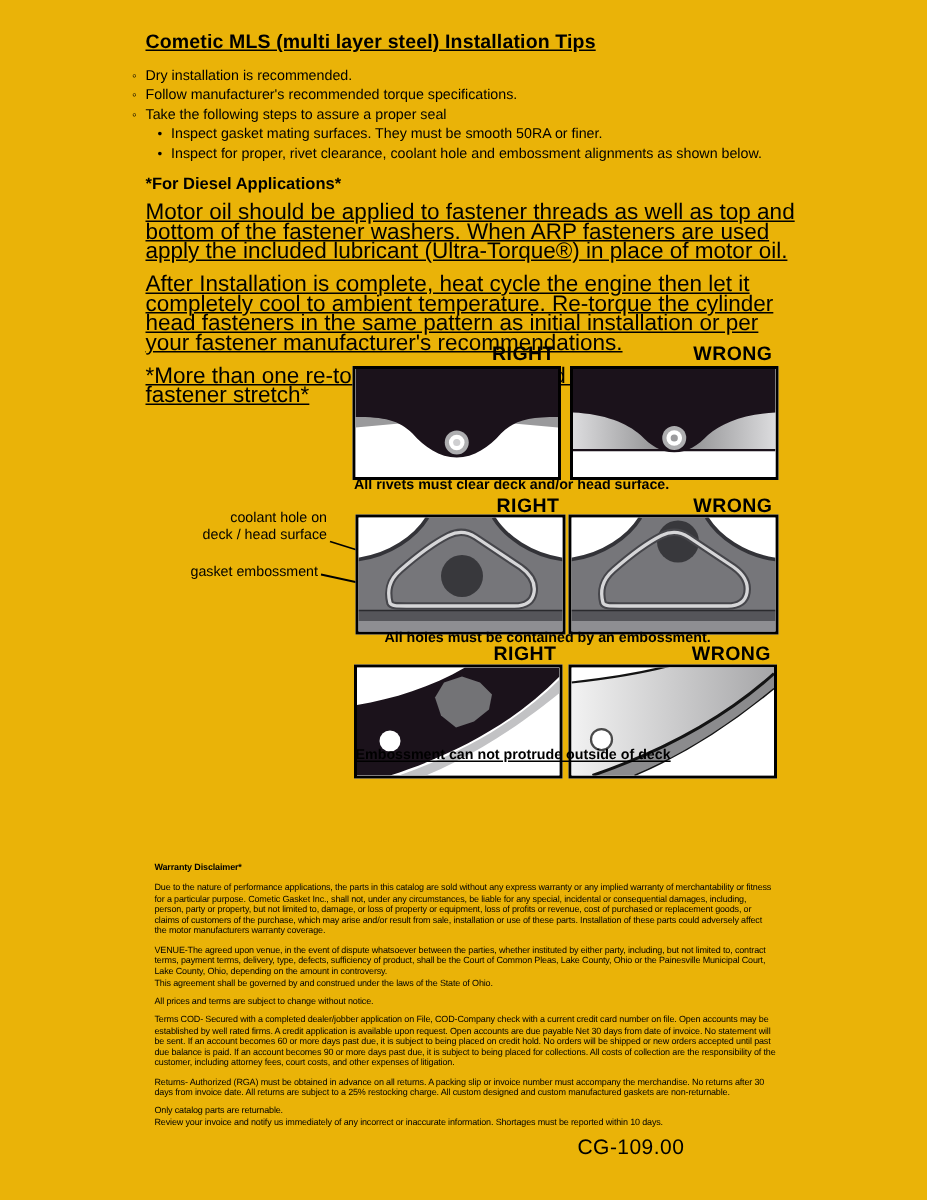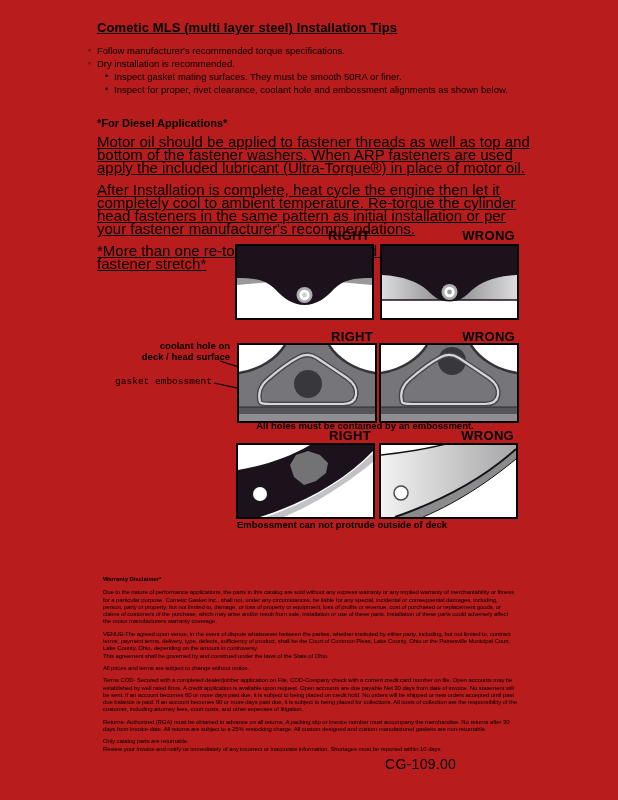--- a/index.html
+++ b/index.html
@@ -1,16 +1,16 @@
 <!DOCTYPE html>
 <html><head>
 <meta charset="utf-8">
 <style>
   html,body{margin:0;padding:0;background:#ffffff;}
-  #page{position:relative;width:618px;height:800px;background:#b91c1c;overflow:hidden;
+  #page{position:relative;width:618px;height:800px;background:#eab308;overflow:hidden;
         font-family:"Liberation Sans","DejaVu Sans",sans-serif;color:#000;}
 
   .title{position:absolute;left:97px;top:20px;font-size:13px;font-weight:bold;
          text-decoration:underline;letter-spacing:.1px;}
 
   .bullets{position:absolute;left:88px;top:44px;width:450px;font-size:9.5px;line-height:13px;}
   .b-item{position:relative;padding-left:9px;}
   .b-item::before{content:"◦";position:absolute;left:0;top:0;font-size:9px;}
   .sb-item{position:relative;padding-left:9px;margin-left:17px;}
   .sb-item::before{content:"•";position:absolute;left:0;top:0;font-size:9px;}
@@ -35,22 +35,23 @@
   .pagenum{position:absolute;left:385px;top:756px;font-size:14px;letter-spacing:.3px;}
 </style>
 </head>
 <body>
 
 <div id="page">
 
   <div class="title">Cometic MLS (multi layer steel) Installation Tips</div>
 
   <div class="bullets">
+    <div class="b-item">Dry installation is recommended.</div>
     <div class="b-item">Follow manufacturer's recommended torque specifications.</div>
-    <div class="b-item">Dry installation is recommended.</div>
+    <div class="b-item">Take the following steps to assure a proper seal</div>
     <div class="sb-item">Inspect gasket mating surfaces.  They must be smooth 50RA or finer.</div>
     <div class="sb-item">Inspect for proper, rivet clearance, coolant hole and embossment alignments as shown below.</div>
   </div>
 
   <div class="diesel">
     <h2>*For Diesel Applications*</h2>
     <p>Motor oil should be applied to fastener threads as well as top and bottom of the fastener washers. When ARP fasteners are used apply the included lubricant (Ultra-Torque®) in place of motor oil.</p>
     <p>After Installation is complete, heat cycle the engine then let it completely cool to ambient temperature. Re-torque the cylinder head fasteners in the same pattern as initial installation or per your fastener manufacturer's recommendations.</p>
     <p>*More than one re-torque may be required to achieve proper fastener stretch*</p>
   </div>
@@ -87,29 +88,30 @@
       <path d="M135,27 C117,28 97,36 79,50 L75,54 L135,54 Z" fill="url(#gR)"></path>
       <rect x="0" y="54" width="135" height="18" fill="#ffffff"></rect>
       <line x1="0" y1="54" x2="135" y2="54" stroke="#1b121b" stroke-width="1.5"></line>
       <path d="M0,0 H135 V29 C114,30 99,36 90,44 C83,51 77,55.5 67.5,55.5 C58,55.5 52,51 45,44 C36,36 21,30 0,29 Z" fill="#1b121b"></path>
       <circle cx="67.5" cy="46" r="8" fill="#aeaeb0"></circle>
       <circle cx="67.5" cy="46" r="5.2" fill="#ffffff"></circle>
       <circle cx="67.5" cy="46" r="2.4" fill="#9b9b9d"></circle>
     </svg>
   </div>
 
+  <div class="caption" style="left:236px;top:318px;">All rivets must clear deck and/or head surface.</div>
 
   <div class="dlabel" style="left:237px;top:329px;width:136px;">RIGHT</div>
   <div class="dlabel" style="left:379px;top:329px;width:136px;">WRONG</div>
 
-  <div class="ann" style="left:122px;top:340px;width:108px;font-weight:bold;">
+  <div class="ann" style="left:110px;top:340px;width:108px;">
     <div>coolant hole on</div>
     <div>deck / head surface</div>
   </div>
-  <div class="ann" style="left:100px;top:376px;width:112px;font-family:Liberation Mono, monospace;">gasket embossment</div>
+  <div class="ann" style="left:100px;top:376px;width:112px;">gasket embossment</div>
 
   <svg class="leader" width="220" height="70">
     <line x1="120" y1="26" x2="203" y2="52" stroke="#000" stroke-width="1.2"></line>
     <line x1="114" y1="48" x2="160" y2="58" stroke="#000" stroke-width="1.2"></line>
   </svg>
 
   <div class="panel" style="left:237px;top:343px;">
     <svg width="136" height="76" viewBox="0 0 136 76">
       <rect x="0" y="0" width="136" height="76" fill="#76767a"></rect>
       <path d="M0,0 H46 C38,13 21,25 0,28 Z" fill="#ffffff"></path>
@@ -167,21 +169,21 @@
       <rect x="0" y="0" width="135" height="72" fill="#ffffff"></rect>
       <path d="M0,10 C28,7 58,2 82,-6 L135,-6 L135,4 C103,33 60,56 14,72 L0,72 Z" fill="url(#g3)"></path>
       <path d="M135,4 C103,33 60,56 14,72 L42,72 C80,56 112,33 135,14 Z" fill="#8b8b8d"></path>
       <path d="M135,4 C103,33 60,56 14,72" stroke="#141414" stroke-width="2" fill="none"></path>
       <path d="M0,10 C28,7 58,2 82,-6" stroke="#141414" stroke-width="1.5" fill="none"></path>
       <path d="M135,14 C112,33 80,56 42,72" stroke="#141414" stroke-width="1" fill="none"></path>
       <circle cx="20" cy="48" r="7" fill="#ffffff" stroke="#4a4a4a" stroke-width="1.5"></circle>
     </svg>
   </div>
 
-  <div class="caption" style="left:237px;top:519px;">
+  <div class="caption" style="left:237px;top:498px;text-decoration:underline;">
     <div>Embossment can not protrude outside of deck</div>
   </div>
 
   <div class="legal">
     <p class="lh">Warranty Disclaimer*</p>
     <p>Due to the nature of performance applications, the parts in this catalog are sold without any express warranty or any implied warranty of merchantability or fitness for a particular purpose.  Cometic Gasket Inc., shall not, under any circumstances, be liable for any special, incidental or consequential damages, including, person, party or property, but not limited to, damage, or loss of property or equipment, loss of profits or revenue, cost of purchased or replacement goods, or claims of customers of the purchase, which may arise and/or result from sale, installation or use of these parts.  Installation of these parts could adversely affect the motor manufacturers warranty coverage.</p>
     <p class="joined">VENUE-The agreed upon venue, in the event of dispute whatsoever between the parties, whether instituted by either party, including, but not limited to, contract terms, payment terms, delivery, type, defects, sufficiency of product, shall be the Court of Common Pleas, Lake County, Ohio or the Painesville Municipal Court, Lake County, Ohio, depending on the amount in controversy.</p>
     <p>This agreement shall be governed by and construed under the laws of the State of Ohio.</p>
     <p>All prices and terms are subject to change without notice.</p>
     <p>Terms COD- Secured with a completed dealer/jobber application on File, COD-Company check with a current credit card number on file.  Open accounts may be established by well rated firms.  A credit application is available upon request.  Open accounts are due payable Net 30 days from date of invoice.  No statement will be sent.  If an account becomes 60 or more days past due, it is subject to being placed on credit hold.  No orders will be shipped or new orders accepted until past due balance is paid.  If an account becomes 90 or more days past due, it is subject to being placed for collections.  All costs of collection are the responsibility of the customer, including attorney fees, court costs, and other expenses of litigation.</p>

